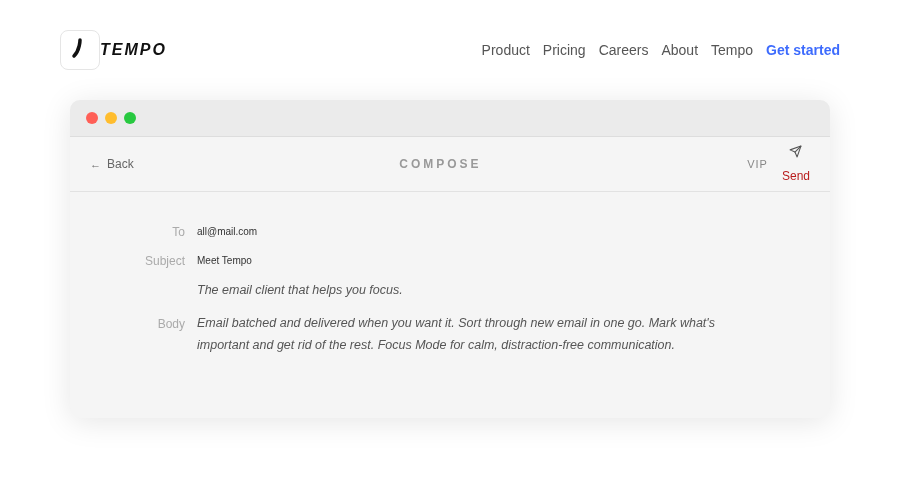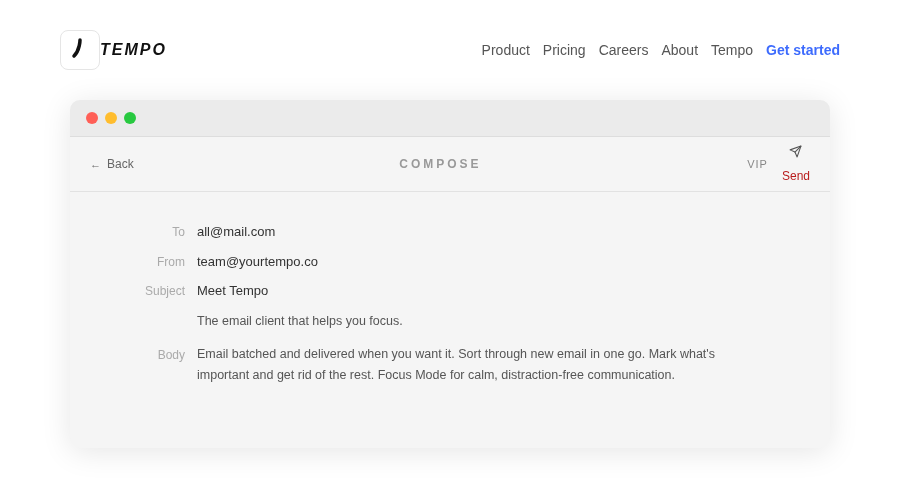--- a/index.html
+++ b/index.html
@@ -175,31 +175,32 @@
       width: 55px;
       text-align: right;
       margin-right: 12px;
       flex-shrink: 0;
       font-size: 12px;
       padding-top: 1px;
     }
 
     .field-value {
       color: #333;
-      font-size: 13px;
+      font-size: 10px;
     }
 
     .body-text {
       color: #555;
       font-size: 12.5px;
       line-height: 1.7;
     }
 
     .body-para {
       margin-bottom: 12px;
+      font-style: italic;
     }
   </style>
 </head>
 <body>
 
 <nav class="navbar">
   <div class="logo-area">
     <div class="logo-icon">
       <svg width="20" height="24" viewBox="0 0 20 24" fill="none" xmlns="http://www.w3.org/2000/svg">
         <path d="M10 2 C10 2, 10 12, 4 18" stroke="#111" stroke-width="3.5" stroke-linecap="round"></path>
@@ -245,24 +246,20 @@
       </div>
     </div>
 
     <div class="compose-area">
 
       <div class="email-field">
         <span class="field-label">To</span>
         <span class="field-value">all@mail.com</span>
       </div>
 
-      <div class="email-field">
-        <span class="field-label">From</span>
-        <span class="field-value">team@yourtempo.co</span>
-      </div>
 
       <div class="email-field">
         <span class="field-label">Subject</span>
         <span class="field-value">Meet Tempo</span>
       </div>
 
       <div class="email-field">
         <span class="field-label">Body</span>
         <div>
           <div class="body-text body-para">The email client that helps you focus.</div>

